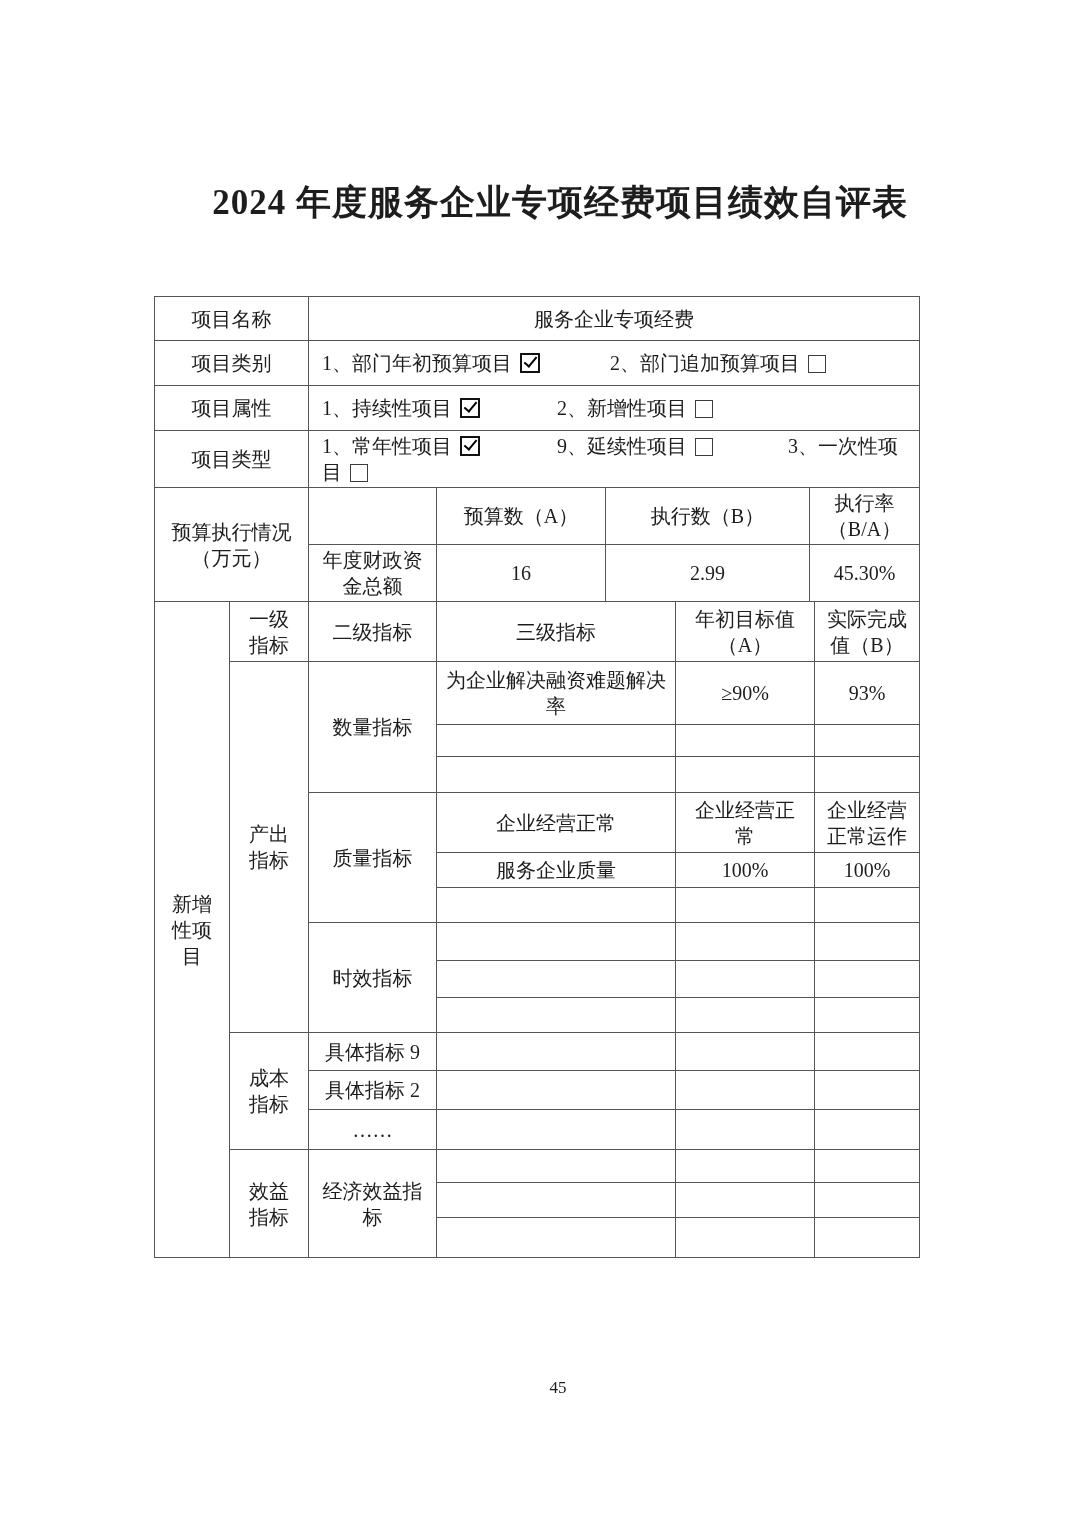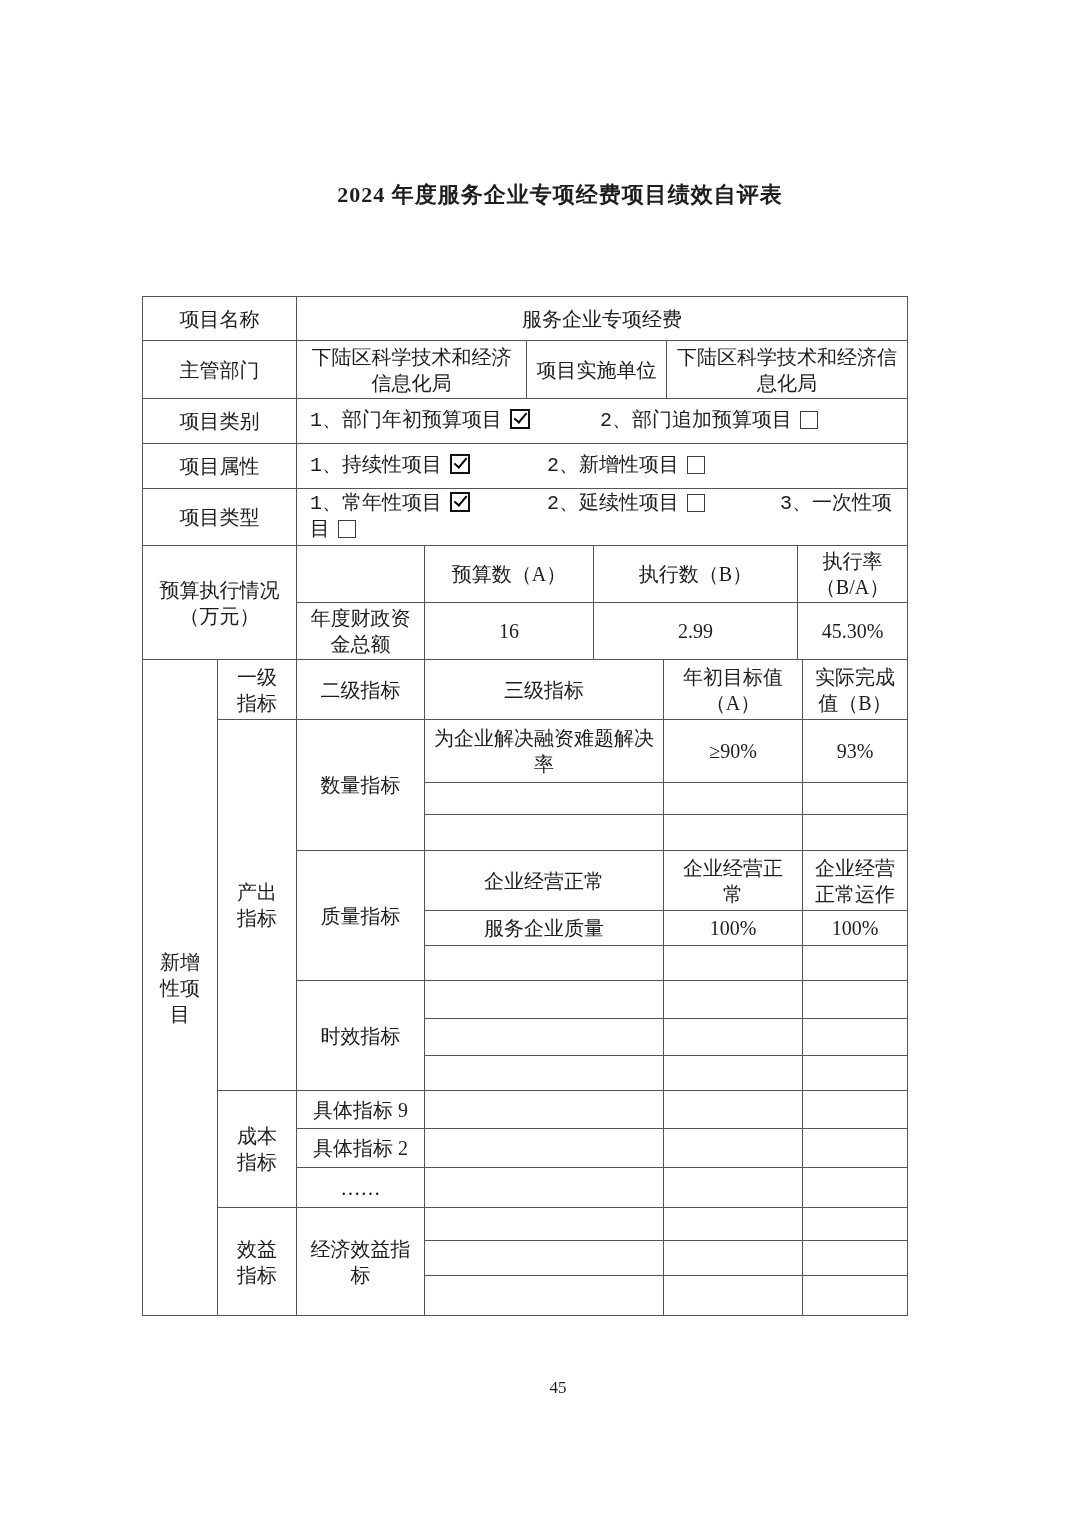--- a/index.html
+++ b/index.html
@@ -5,32 +5,32 @@
   :root { --border:#555555; --text:#1d1d1d; }
   html,body { margin:0; padding:0; background:#ffffff; }
   .page {
     position:relative; width:1074px; height:1520px; background:#fff;
     font-family:"Liberation Serif","DejaVu Serif",serif; color:var(--text);
     overflow:hidden;
   }
   .doc-title {
     position:absolute; top:181px; left:0; width:100%; box-sizing:border-box;
     padding-left:46px; text-align:center;
-    font-size:22px; font-weight:bold; letter-spacing:1px; line-height:1.25;
-  }
-  .tables { position:absolute; left:142px; top:296px; width:859px; }
+    font-size:35px; font-weight:bold; letter-spacing:1px; line-height:1.25;
+  }
+  .tables { position:absolute; left:154px; top:296px; width:859px; }
   table { border-collapse:collapse; table-layout:fixed; width:765px; }
   .tbl-b, .tbl-c { margin-top:-1px; }
   td {
     border:1px solid var(--border);
     font-size:20px; line-height:26px;
     text-align:center; vertical-align:middle;
     padding:2px 8px; word-break:break-all; overflow:hidden;
   }
-  td.opts { text-align:left; padding:2px 6px 2px 13px;font-family:Liberation Mono, monospace; }
+  td.opts { text-align:left; padding:2px 6px 2px 13px; }
   td.pad10 { padding-left:10px; padding-right:10px; }
   td.pad11 { padding-left:11px; padding-right:11px; }
   td.pad12 { padding-left:12px; padding-right:12px; }
   td.pad4  { padding-left:4px;  padding-right:4px;text-align:center;  }
   .opt { display:inline; }
   .opt2-70  { margin-left:70px; }
   .opt2-100 { margin-left:77px; }
   .opt3-75  { margin-left:75px; }
   .cb {
     display:inline-block; width:16px; height:16px; box-sizing:content-box;
@@ -63,42 +63,36 @@
           <col style="width:154px">
           <col style="width:230px">
           <col style="width:140px">
           <col style="width:241px">
         </colgroup>
       <tbody>
           <tr style="height:44px">
         <td>项目名称</td>
         <td colspan="3">服务企业专项经费</td>
       </tr>
-      <tr style="height:58px">
-        <td>主管部门</td>
-        <td>下陆区科学技术和经济信息化局</td>
-        <td>项目实施单位</td>
-        <td>下陆区科学技术和经济信息化局</td>
-      </tr>
       <tr style="height:45px">
         <td>项目类别</td>
         <td colspan="3" class="opts">
           <span class="opt"><span>1、部门年初预算项目</span><span class="cb checked"></span></span><span class="opt opt2-70"><span>2、部门追加预算项目</span><span class="cb"></span></span>
         </td>
       </tr>
       <tr style="height:45px">
         <td>项目属性</td>
         <td colspan="3" class="opts">
           <span class="opt"><span>1、持续性项目</span><span class="cb checked"></span></span><span class="opt opt2-100"><span>2、新增性项目</span><span class="cb"></span></span>
         </td>
       </tr>
       <tr style="height:57px">
         <td>项目类型</td>
         <td colspan="3" class="opts">
-          <span class="opt"><span>1、常年性项目</span><span class="cb checked"></span></span><span class="opt opt2-100"><span>2、延续性项目</span><span class="cb"></span></span><span class="opt opt3-75"><span>3、一次性项目</span><span class="cb"></span></span>
+          <span class="opt"><span>1、常年性项目</span><span class="cb checked"></span></span><span class="opt opt2-100"><span>9、延续性项目</span><span class="cb"></span></span><span class="opt opt3-75"><span>3、一次性项目</span><span class="cb"></span></span>
         </td>
       </tr>
     </tbody>
       </table>
 
     <table class="tbl-b">
       <colgroup>
           <col style="width:154px">
           <col style="width:128px">
           <col style="width:169px">

